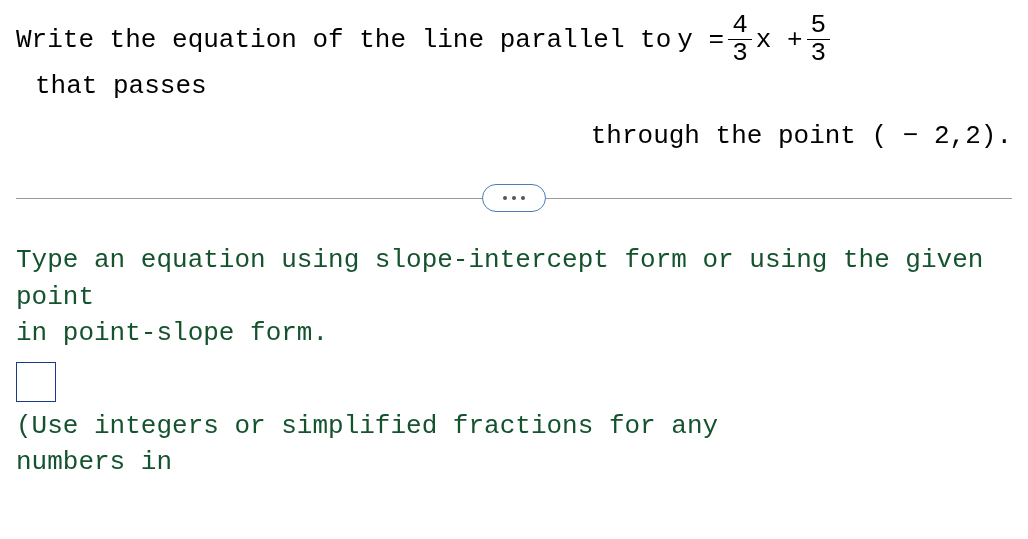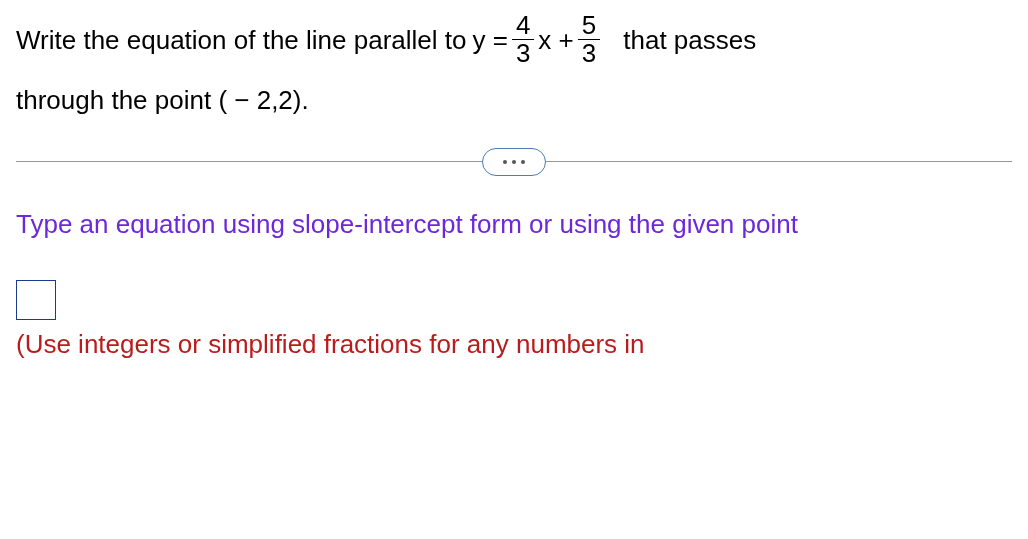--- a/index.html
+++ b/index.html
@@ -1,32 +1,34 @@
 <!DOCTYPE html>
 <html><head>
   <meta charset="utf-8">
   <style>
     * {
       margin: 0;
       padding: 0;
       box-sizing: border-box;
+      font-family: Liberation Mono, monospace;
     }
     body {
       font-family: Arial, Helvetica, sans-serif;
       font-size: 26px;
       color: #000;
       background: #fff;
       width: 1028px;
       height: 539px;
       padding: 12px 16px;
       line-height: 1.4;
     }
     .question-text {
       color: #000;
       font-size: 26px;
+      text-align: right;
     }
     .question-block {
       margin-bottom: 18px;
     }
     .eq-line {
       display: flex;
       align-items: center;
       flex-wrap: wrap;
     }
     .frac {
@@ -71,36 +73,36 @@
       gap: 5px;
       margin: 0 -1px;
     }
     .dot {
       width: 4px;
       height: 4px;
       border-radius: 50%;
       background: #555;
     }
     .instructions {
-      color: #6d28d9;
+      color: #14532d;
       font-size: 26px;
-      margin-bottom: 38px;
+      margin-bottom: 10px;
     }
     .answer-input {
       width: 40px;
       height: 40px;
       border: 1.5px solid #1a3a8a;
       background: #fff;
       margin-bottom: 6px;
       font-size: 22px;
       padding: 2px;
       text-align: center;
     }
     .helper-text {
-      color: #b91c1c;
+      color: #14532d;
       font-size: 26px;
       max-width: 760px;
     }
     .answer-block {
       margin-top: 4px;
     }
     .nowrap {
       white-space: nowrap;
       display: inline-flex;
       align-items: center;
@@ -134,20 +136,21 @@
   <div class="divider-pill">
     <span class="dot"></span>
     <span class="dot"></span>
     <span class="dot"></span>
   </div>
   <div class="divider-line"></div>
 </div>
 
 <div class="instructions">
   <div>Type an equation using slope-intercept form or using the given point</div>
+  <div>in point-slope form.</div>
 </div>
 
 <div class="answer-block">
   <input type="text" class="answer-input" value="" style="">
   <div class="helper-text">
     <div>(Use integers or simplified fractions for any numbers in</div>
   </div>
 </div>
 
 </body></html>

